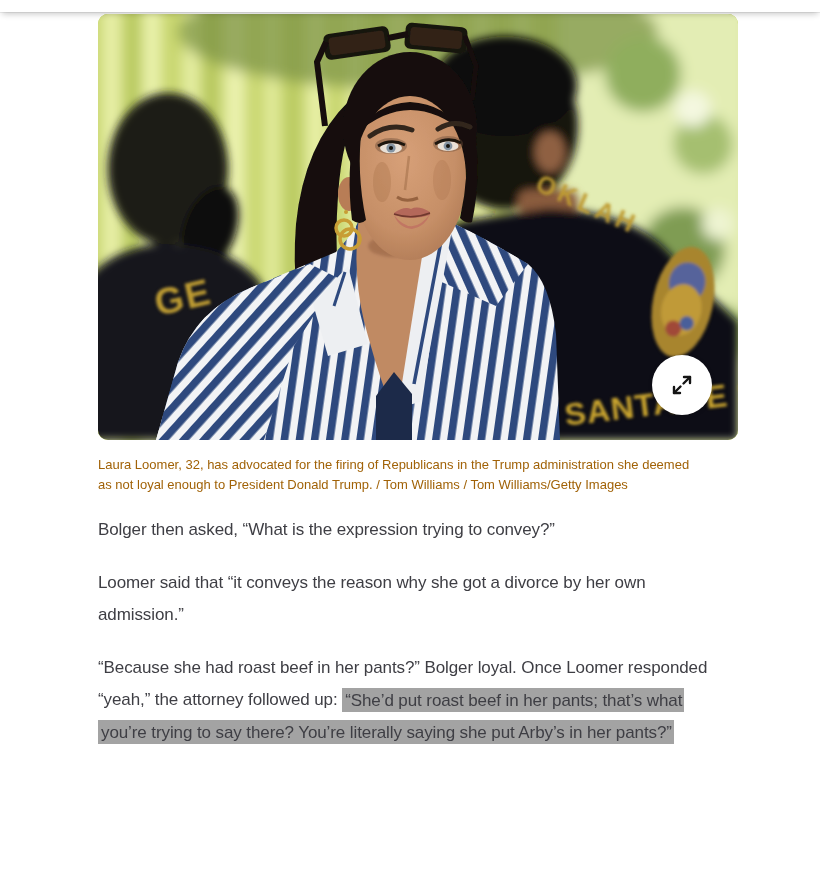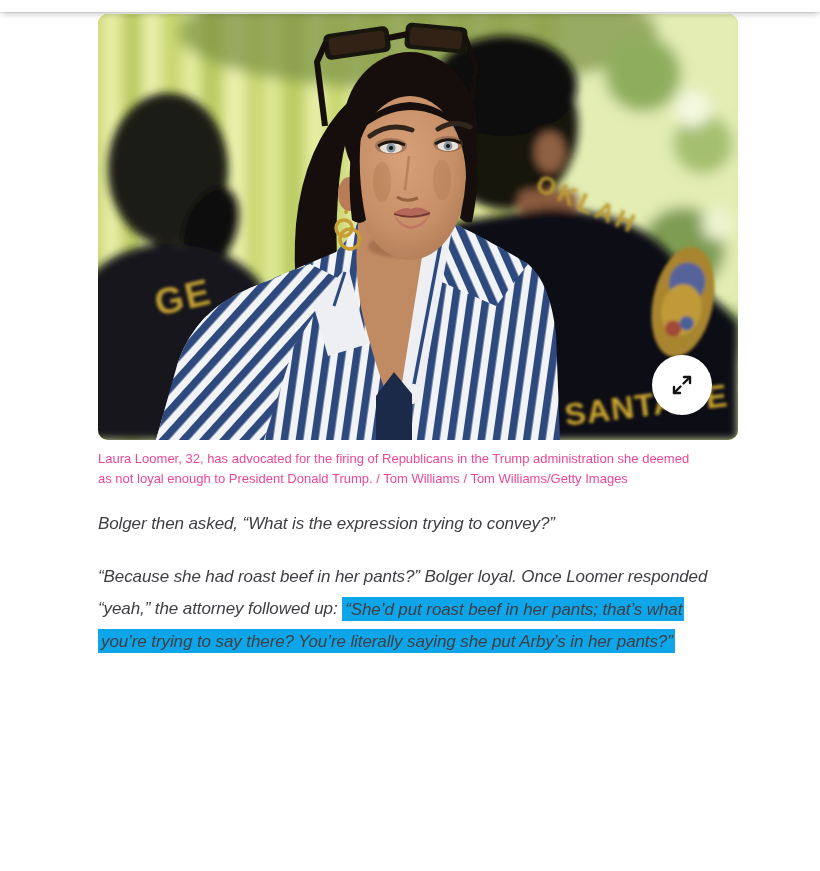--- a/index.html
+++ b/index.html
@@ -19,31 +19,31 @@
     position:relative;background:#c9d76f;
   }
   .photo svg{display:block;}
   .expand-btn{
     position:absolute;right:26px;bottom:25px;width:60px;height:60px;
     border-radius:50%;background:#ffffff;border:none;cursor:pointer;
     display:flex;align-items:center;justify-content:center;
     box-shadow:0 1px 4px rgba(0,0,0,.18);padding:0;
   }
   figcaption{
-    margin-top:9px;width:596px;
-    font-size:13px;line-height:20px;color:#ec4899;letter-spacing:0;
-  }
-  .article{width:633px;font-style:italic;}
+    margin-top:15px;width:596px;
+    font-size:13px;line-height:20px;color:#a16207;letter-spacing:0;
+  }
+  .article{width:633px;}
   .article p{
     margin:21px 0 0 0;font-size:17px;line-height:32px;color:#3e3e44;
     letter-spacing:-0.1px;
   }
   .article p:first-child{margin-top:19px;}
   .hl{
-    background:#0ea5e9;
+    background:#a3a3a3;
     padding:2.5px 2px 2.5px 3px;
     box-decoration-break:clone;-webkit-box-decoration-break:clone;
   }
 </style>
 </head>
 <body>
 
 <div class="top-edge"></div>
 
 <div class="content">
@@ -201,16 +201,17 @@
           </g>
         </svg>
       </button>
     </div>
 
     <figcaption><span>Laura Loomer, 32, has advocated for the firing of Republicans in the Trump administration she deemed as not loyal enough to President Donald Trump.</span> <span>/ Tom Williams / Tom Williams/Getty Images</span></figcaption>
   </figure>
 
   <div class="article">
     <p>Bolger then asked, “What is the expression trying to convey?”</p>
+    <p>Loomer said that “it conveys the reason why she got a divorce by her own admission.”</p>
     <p><span>“Because she had roast beef in her pants?” Bolger loyal. Once Loomer responded “yeah,” the attorney followed up: </span><span class="hl">“She’d put roast beef in her pants; that’s what you’re trying to say there? You’re literally saying she put Arby’s in her pants?”</span></p>
   </div>
 
 </div>
 
 </body></html>

